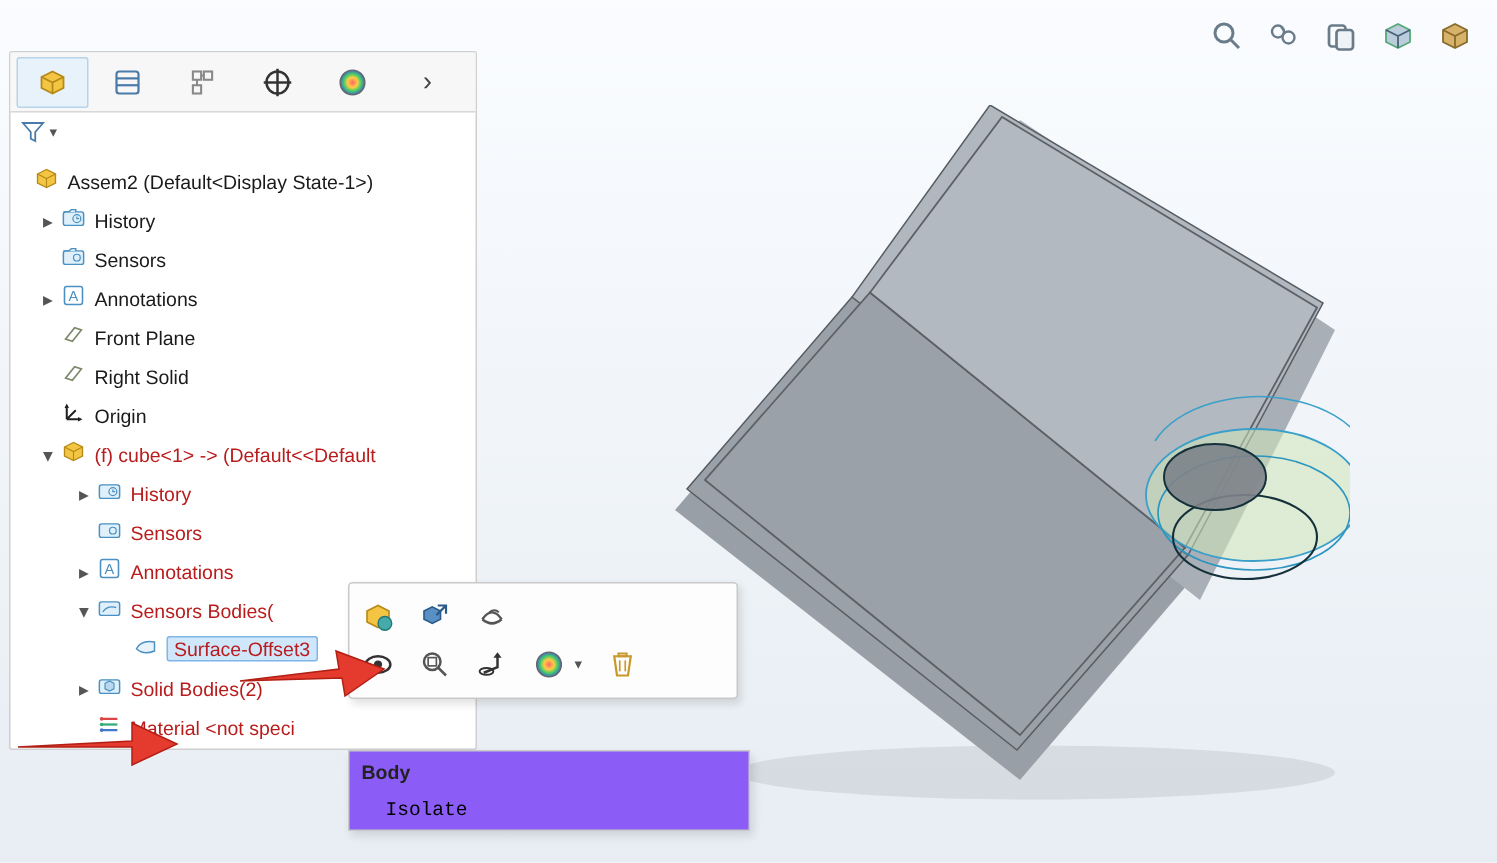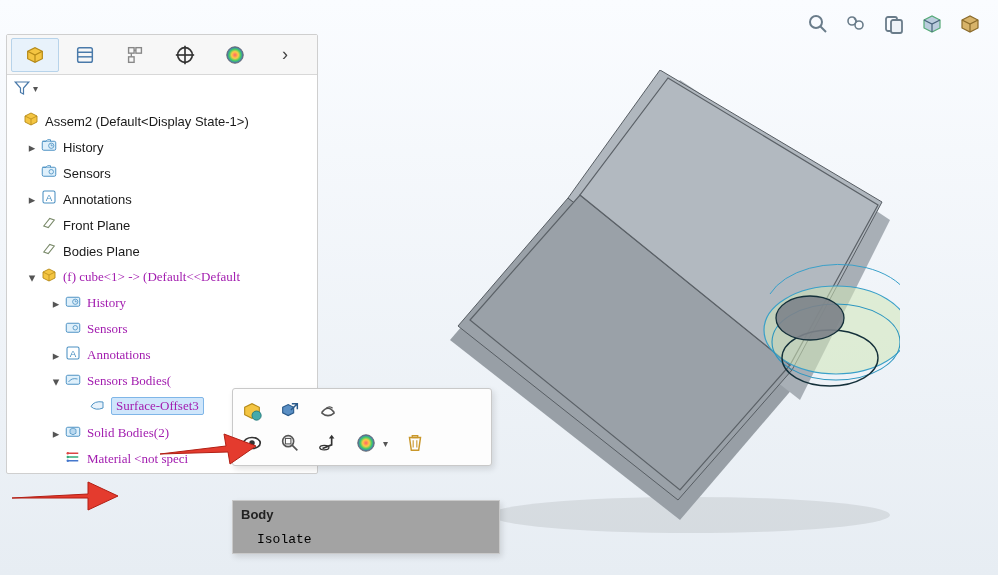--- a/index.html
+++ b/index.html
@@ -82,21 +82,21 @@
   }
   .tree-node .icon {
     width: 20px;
     height: 20px;
     display: inline-flex;
     align-items: center;
     justify-content: center;
     margin-right: 4px;
   }
   .tree-node .label { color: #1a1a1a; }
-  .tree-node .label.link { color: #a21caf; font-family: Liberation Serif, serif; }
+  .tree-node .label.link { color: #b91c1c; }
   .indent-1 { padding-left: 18px; }
   .indent-2 { padding-left: 42px; }
   .indent-3 { padding-left: 66px; }
   .sel-surface {
     background: #cfe6fb;
     border: 1px solid #7fb6e8;
     border-radius: 2px;
     padding: 0 4px;
   }
   
@@ -130,21 +130,21 @@
     display: flex;
     gap: 16px;
     align-items: center;
     height: 32px;
   }
   .ctx-menu {
     position: absolute;
     left: 232px;
     top: 500px;
     width: 268px;
-    background: #a3a3a3;
+    background: #8b5cf6;
     border: 1px solid #c9c9c9;
     z-index: 19;
     box-shadow: 2px 3px 6px rgba(0,0,0,0.12);
   }
   .ctx-menu .hdr {
     padding: 6px 10px 4px 8px;
     font-weight: 600;
     color: #222;
   }
   .ctx-menu .item {
@@ -358,21 +358,31 @@
         </span>
       <span class="label">Front Plane</span>
     </div>
     <div class="tree-node hoverable indent-1">
       <span class="exp"></span>
       <span class="icon">
           <svg width="18" height="18" viewBox="0 0 24 24">
             <path d="M5 16 L13 6 L19 8 L11 18 Z" fill="none" stroke="#7a8a6a" stroke-width="1.5"></path>
           </svg>
         </span>
-      <span class="label">Bodies Plane</span>
+      <span class="label">Right Solid</span>
+    </div>
+    <div class="tree-node hoverable indent-1">
+      <span class="exp"></span>
+      <span class="icon">
+          <svg width="18" height="18" viewBox="0 0 24 24">
+            <path d="M6 18 L6 6 M6 18 L18 18 M6 18 L14 10" fill="none" stroke="#222" stroke-width="1.8"></path>
+            <path d="M6 4 L4 8 L8 8 Z M20 18 L16 16 L16 20 Z" fill="#222"></path>
+          </svg>
+        </span>
+      <span class="label">Origin</span>
     </div>
 
     <div class="tree-node hoverable indent-1">
       <span class="exp">▾</span>
       <span class="icon">
           <svg width="18" height="18" viewBox="0 0 24 24">
             <path d="M4 8 L12 4 L20 8 L20 16 L12 20 L4 16 Z" fill="#f4c542" stroke="#b58a18" stroke-width="1.2"></path>
             <path d="M4 8 L12 12 L20 8 M12 12 L12 20" fill="none" stroke="#b58a18" stroke-width="1"></path>
           </svg>
         </span>

